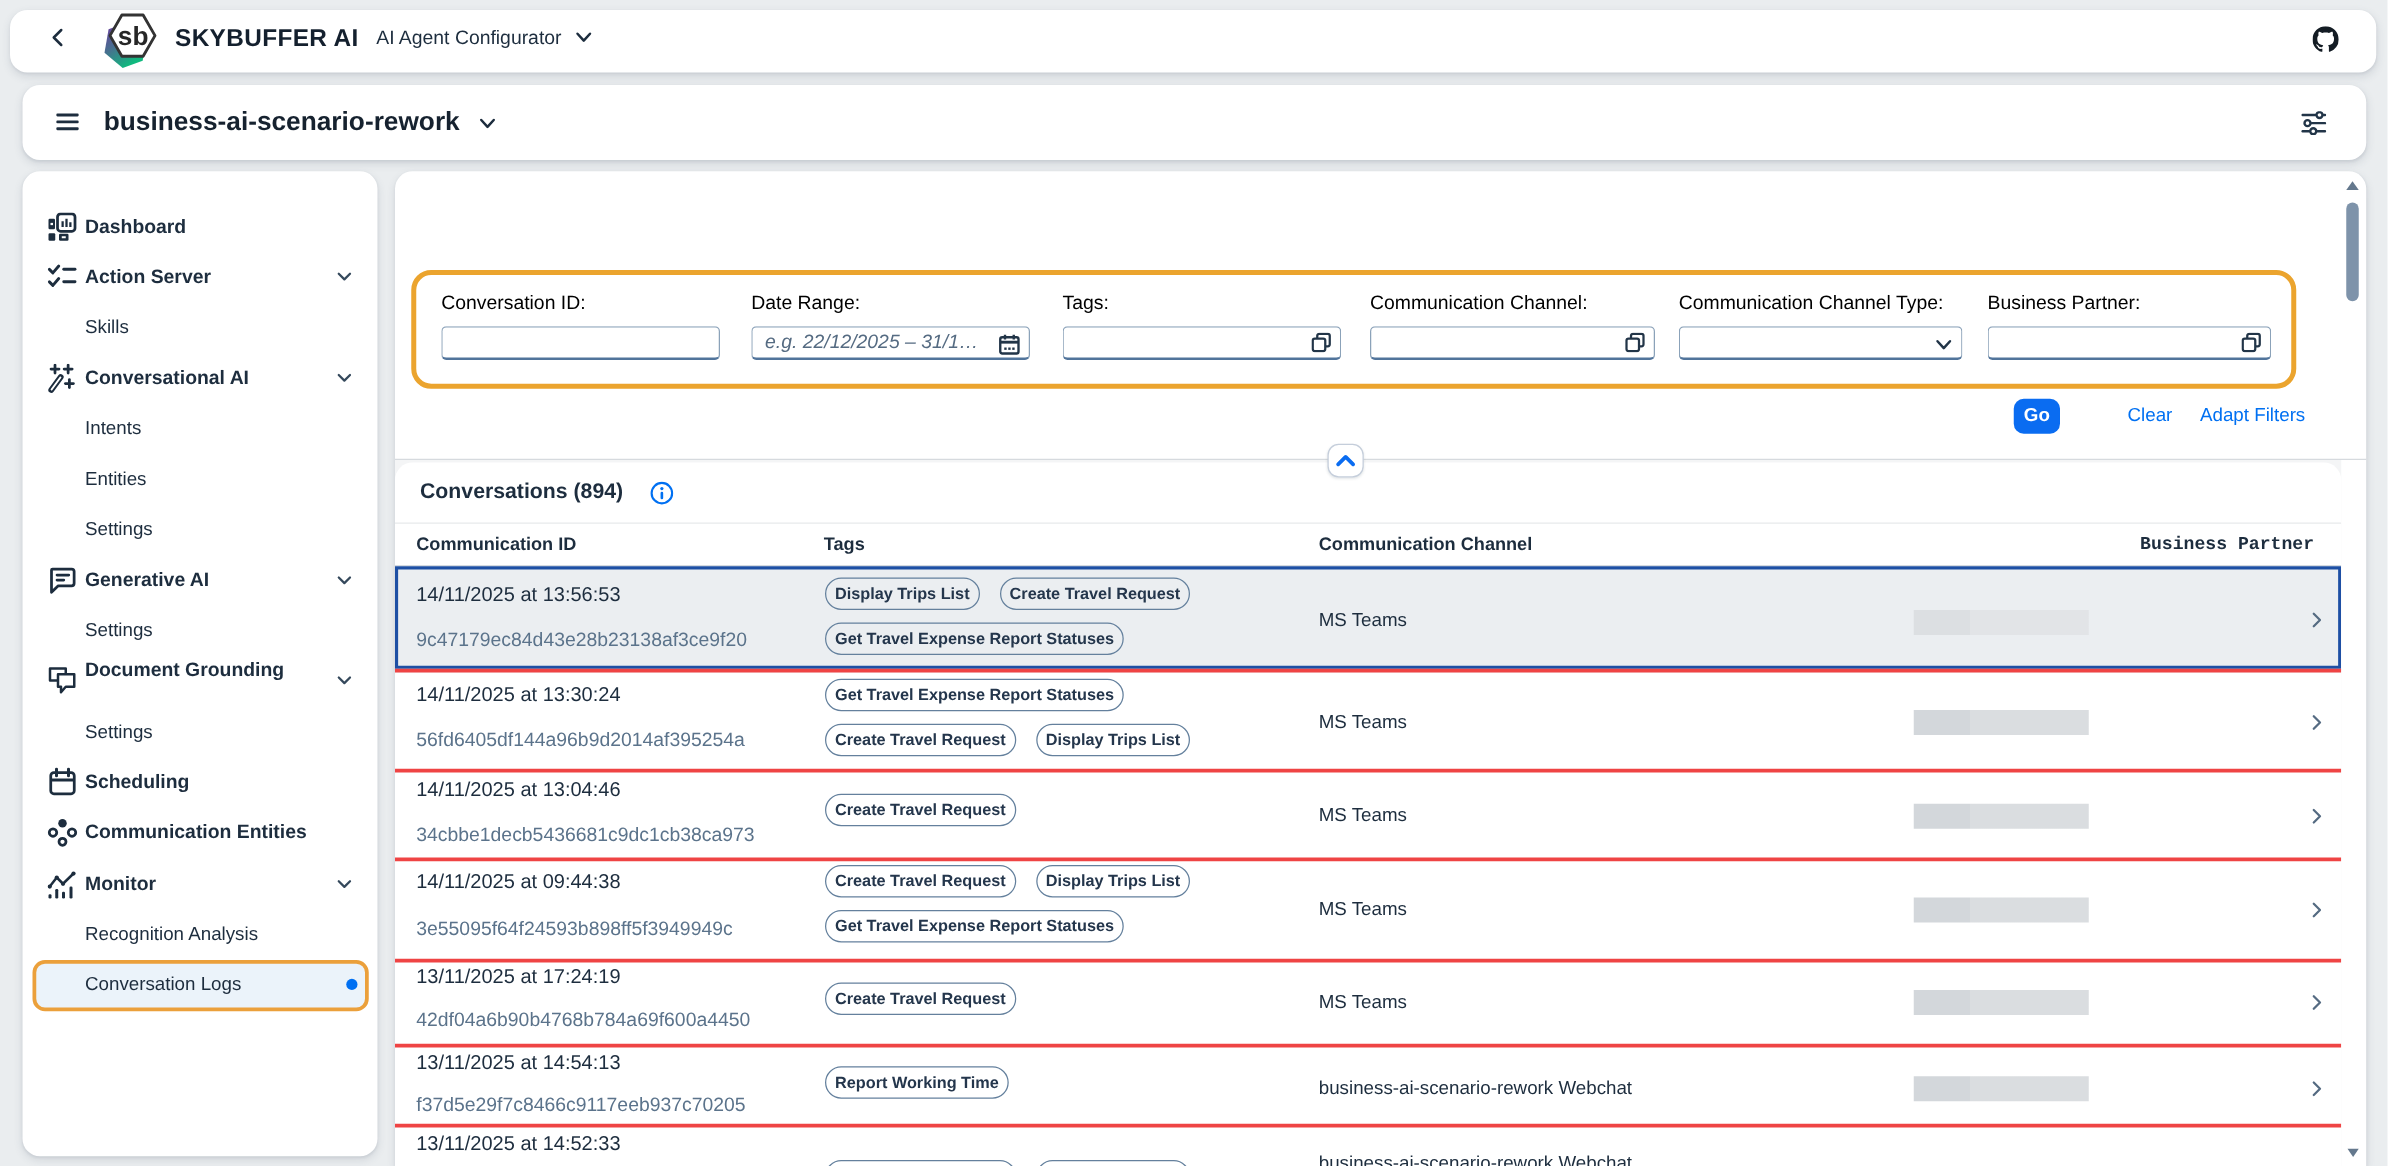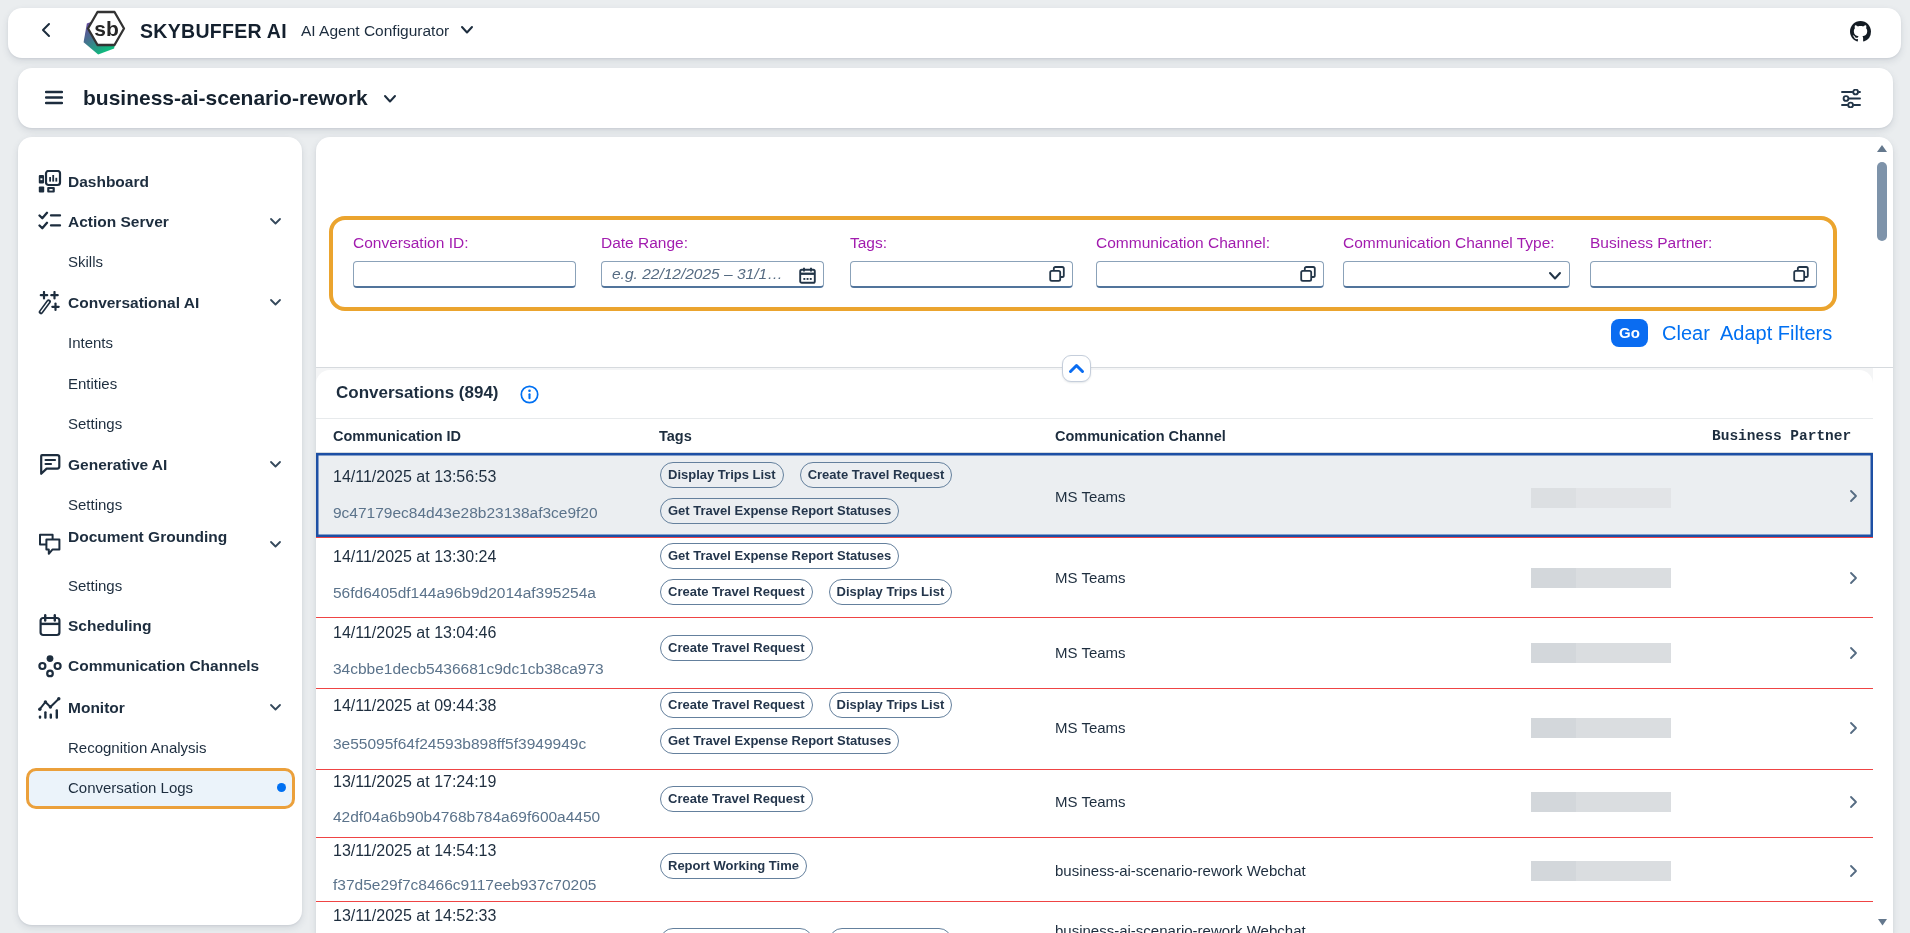--- a/index.html
+++ b/index.html
@@ -15,36 +15,36 @@
 .brand { position:absolute; left:132px; top:11px; line-height:24px; font-size:19.5px; font-weight:800; letter-spacing:0.3px; color:#14202e; }
 .appsel { position:absolute; left:293px; top:14px; line-height:18px; font-size:15.5px; color:#1d2d3e; }
 .nav-ico { position:absolute; left:20px; width:24px; height:24px; }
 .nav-txt { position:absolute; left:50px; font-size:15px; line-height:20px; }
 .nav-txt.b { font-size:15.5px; }
 .b { font-weight:bold; }
 .nav-chev { position:absolute; left:251px; }
 #navsel { position:absolute; left:8px; top:631px; width:269px; height:41px; background:#ebf3fa; border:3px solid #eba03b; border-radius:10px; }
 #h1title { position:absolute; left:37px; top:21px; font-size:23px; font-weight:bold; color:#1b2a3a; }
 #filterbox { position:absolute; left:13px; top:79px; width:1508px; height:95px; border:4px solid #eba42e; border-radius:16px; }
-.flabel { position:absolute; top:97px; font-size:15.5px; color:#a21caf; }
+.flabel { position:absolute; top:97px; font-size:15.5px; color:#000000; }
 .finput { position:absolute; top:124px; height:27px; background:#fff; border:1px solid #8ba2b9; border-bottom:2px solid #51749b; border-radius:4px; }
 .fph { font-style:italic; color:#556b82; font-size:15.5px; padding-left:10px; line-height:24px; white-space:nowrap; overflow:hidden; }
 .fico { position:absolute; right:7px; top:4px; }
 #gobtn { position:absolute; left:1295px; top:182px; width:37px; height:28px; background:#0a6cf1; color:#fff; font-weight:bold; font-size:15px; border-radius:8px; text-align:center; line-height:28px; }
-.lnk { position:absolute; top:182px; height:28px; line-height:28px; color:#0070f2; font-size:20px; }
+.lnk { position:absolute; top:182px; height:28px; line-height:28px; color:#0070f2; font-size:15px;margin-left:40px; }
 #hdrline { position:absolute; left:0; top:230px; width:1577px; height:1px; background:#d6dade; }
 #contentbg { position:absolute; left:0; top:231px; width:1557px; height:567px; background:#f4f5f6; }
 #tablecard { position:absolute; left:0; top:233px; width:1557px; height:563px; background:#fff; border-radius:14px 14px 0 0; overflow:hidden; }
 #collapsebtn { position:absolute; left:746px; top:218px; width:29px; height:27px; background:#fff; border:1px solid #c5cedb; border-radius:9px; display:flex; align-items:center; justify-content:center; box-shadow:0 1px 2px rgba(34,54,73,0.12); }
 #tbltitle { position:absolute; left:20px; top:13px; font-size:17px; font-weight:bold; }
 #infoico { position:absolute; left:204px; top:15px; }
 #tline1 { position:absolute; left:0; top:48px; width:1557px; height:1px; background:#e7eaec; }
 .colhdr { position:absolute; top:50px; height:32px; line-height:32px; font-weight:bold; font-size:14.5px; color:#1d2d3e; }
 #tline2 { position:absolute; left:0; top:82px; width:1557px; height:1px; background:#d5dadf; }
-.row { position:absolute; left:0; width:1557px; border-bottom:1px solid #ef4444; }
+.row { position:absolute; left:0; width:1557px; border-bottom:3px solid #ef4444; }
 .rdate { position:absolute; left:17px; font-size:16px; color:#1d2d3e; line-height:20px; }
 .rhash { position:absolute; left:17px; font-size:15.5px; color:#5b738b; line-height:20px; }
 .rchan { position:absolute; left:739px; font-size:15px; color:#1d2d3e; line-height:20px; }
 .rbar { position:absolute; left:1215px; width:140px; height:20px; background:linear-gradient(90deg,#d3d7db 0%,#d3d7db 32%,#dadde0 32%,#dadde0 100%); }
 .rchev { position:absolute; left:1533px; }
 .tagline { position:absolute; left:344px; display:flex; gap:16px; }
 .tag { height:26px; line-height:24px; border:1px solid #64809d; border-radius:13px; padding:0 7px; font-size:13px; font-weight:bold; color:#24364c; white-space:nowrap; }
 #sthumb { position:absolute; left:1877px; top:162px; width:10px; height:79px; background:#7e93aa; border-radius:5px; }
 </style>
 </head>
@@ -177,21 +177,21 @@
       <line x1="16.8" y1="1.2" x2="16.8" y2="6.6" stroke="#1d2d3e" stroke-width="2.4" stroke-linecap="round"></line>
       <line x1="2.6" y1="9.9" x2="21.4" y2="9.9" stroke="#1d2d3e" stroke-width="2.4"></line>
     </svg>
   <div class="nav-txt b" style="top:479px;">Scheduling</div>
   <svg class="nav-ico" style="top:517px;" width="24" height="24" viewBox="0 0 24 24">
       <circle cx="12" cy="4.6" r="3.4" fill="#1d2d3e"></circle>
       <circle cx="4.4" cy="12" r="3" fill="none" stroke="#1d2d3e" stroke-width="2.2"></circle>
       <circle cx="19.6" cy="12" r="3" fill="none" stroke="#1d2d3e" stroke-width="2.2"></circle>
       <circle cx="12" cy="19.4" r="2.8" fill="none" stroke="#1d2d3e" stroke-width="2.2"></circle>
     </svg>
-  <div class="nav-txt b" style="top:519px;">Communication Channels</div>
+  <div class="nav-txt b" style="top:519px;">Communication Entities</div>
   <svg class="nav-ico" style="top:559px;" width="24" height="24" viewBox="0 0 24 24">
       <polyline points="1.8,13.2 7.4,6 12.4,11 20.8,2.8" fill="none" stroke="#1d2d3e" stroke-width="2" stroke-linecap="round" stroke-linejoin="round"></polyline>
       <circle cx="1.8" cy="13.2" r="1.7" fill="#1d2d3e"></circle>
       <circle cx="7.4" cy="6" r="1.7" fill="#1d2d3e"></circle>
       <circle cx="12.4" cy="11" r="1.7" fill="#1d2d3e"></circle>
       <circle cx="20.8" cy="2.8" r="1.7" fill="#1d2d3e"></circle>
       <g fill="#1d2d3e">
         <rect x="0.8" y="19.4" width="2.4" height="3.4" rx="1"></rect>
         <rect x="6.2" y="15.2" width="2.4" height="7.6" rx="1"></rect>
         <rect x="11.6" y="17.4" width="2.4" height="5.4" rx="1"></rect>

